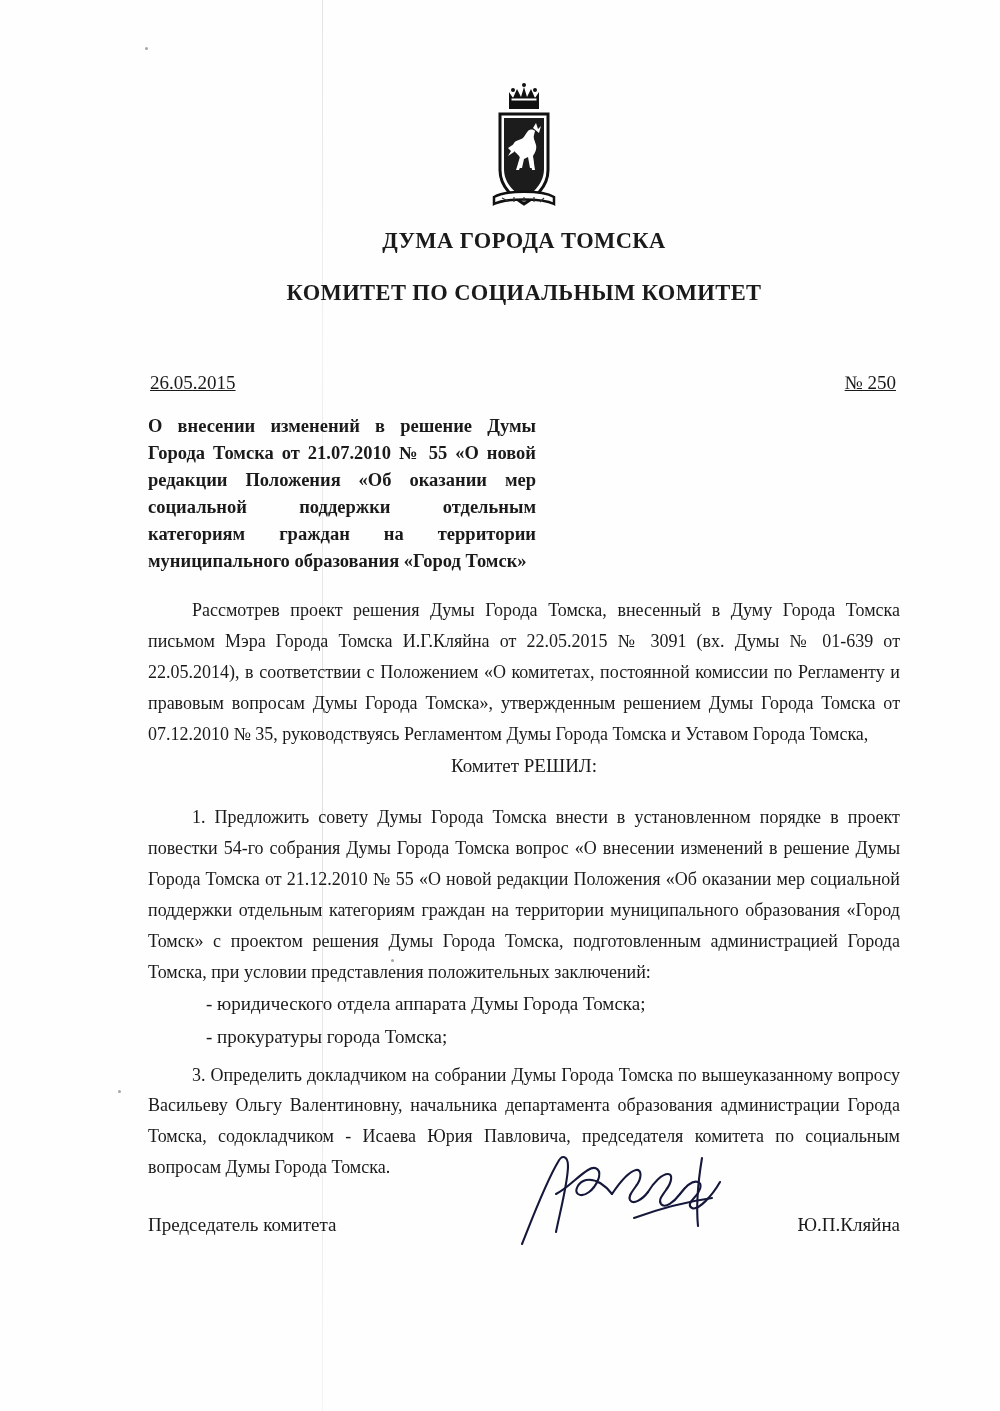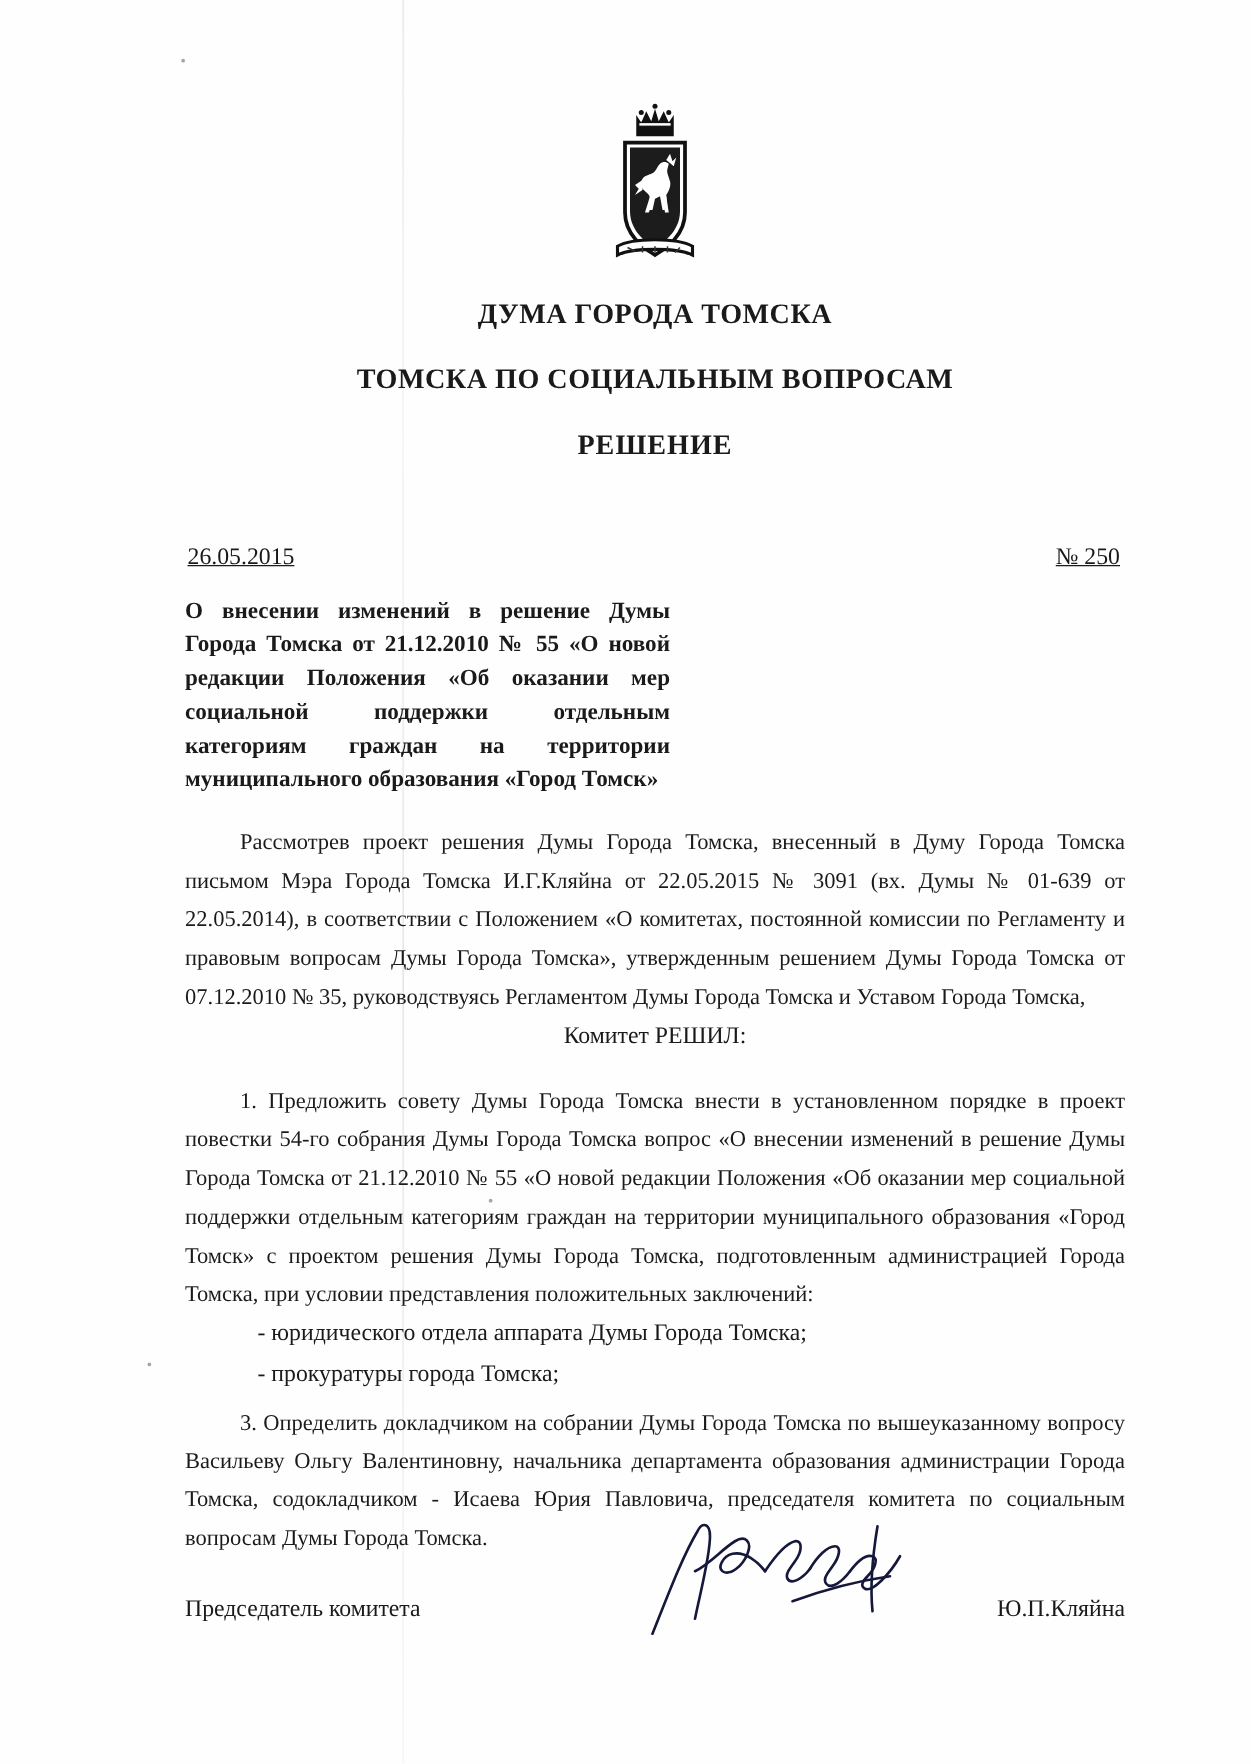--- a/index.html
+++ b/index.html
@@ -54,21 +54,21 @@
     height: 136px;
     position: relative;
   }
   .emblem svg { display: block; }
   
   .org-title {
     text-align: center;
     font-size: 22.5px;
     font-weight: bold;
     letter-spacing: 0.4px;
-    margin-top: 24px;
+    margin-top: 14px;
   }
   .committee-title {
     text-align: center;
     font-size: 22.5px;
     font-weight: bold;
     letter-spacing: 0.4px;
     margin-top: 26px;
   }
   .doc-type {
     text-align: center;
@@ -179,29 +179,28 @@
 
           <g>
             <path d="M16 119 C28 112 64 112 76 119 L76 126 C64 120 28 120 16 126 Z" fill="#ffffff" stroke="#111" stroke-width="2.5"></path>
             <path d="M24 120 L30 123 M36 119 L36 124 M46 119 L46 124 M56 119 L56 124 M66 120 L62 124" stroke="#333" stroke-width="1.2" fill="none"></path>
           </g>
         </svg>
       </div>
     </div>
 
     <div class="org-title">ДУМА ГОРОДА ТОМСКА</div>
-    <div class="committee-title">ТОМСКА ПО СОЦИАЛЬНЫМ ВОПРОСАМ</div>
-    <div class="doc-type">РЕШЕНИЕ</div>
+    <div class="committee-title">КОМИТЕТ ПО СОЦИАЛЬНЫМ КОМИТЕТ</div>
 
     <div class="meta-row">
       <span class="doc-date">26.05.2015</span>
       <span class="doc-number">№ 250</span>
     </div>
 
-    <div class="subject">О внесении изменений в решение Думы Города Томска от 21.12.2010 № 55 «О новой редакции Положения «Об оказании мер социальной поддержки отдельным категориям граждан на территории муниципального образования «Город Томск»</div>
+    <div class="subject">О внесении изменений в решение Думы Города Томска от 21.07.2010 № 55 «О новой редакции Положения «Об оказании мер социальной поддержки отдельным категориям граждан на территории муниципального образования «Город Томск»</div>
 
     <div class="body-text">
       <p>Рассмотрев проект решения Думы Города Томска, внесенный в Думу Города Томска письмом Мэра Города Томска И.Г.Кляйна от 22.05.2015 № 3091 (вх. Думы № 01-639 от 22.05.2014), в соответствии с Положением «О комитетах, постоянной комиссии по Регламенту и правовым вопросам Думы Города Томска», утвержденным решением Думы Города Томска от 07.12.2010 № 35, руководствуясь Регламентом Думы Города Томска и Уставом Города Томска,</p>
     </div>
 
     <div class="center-line">Комитет РЕШИЛ:</div>
 
     <div class="body-text">
       <p>1. Предложить совету Думы Города Томска внести в установленном порядке в проект повестки 54-го собрания Думы Города Томска вопрос «О внесении изменений в решение Думы Города Томска от 21.12.2010 № 55 «О новой редакции Положения «Об оказании мер социальной поддержки отдельным категориям граждан на территории муниципального образования «Город Томск» с проектом решения Думы Города Томска, подготовленным администрацией Города Томска, при условии представления положительных заключений:</p>
     </div>

